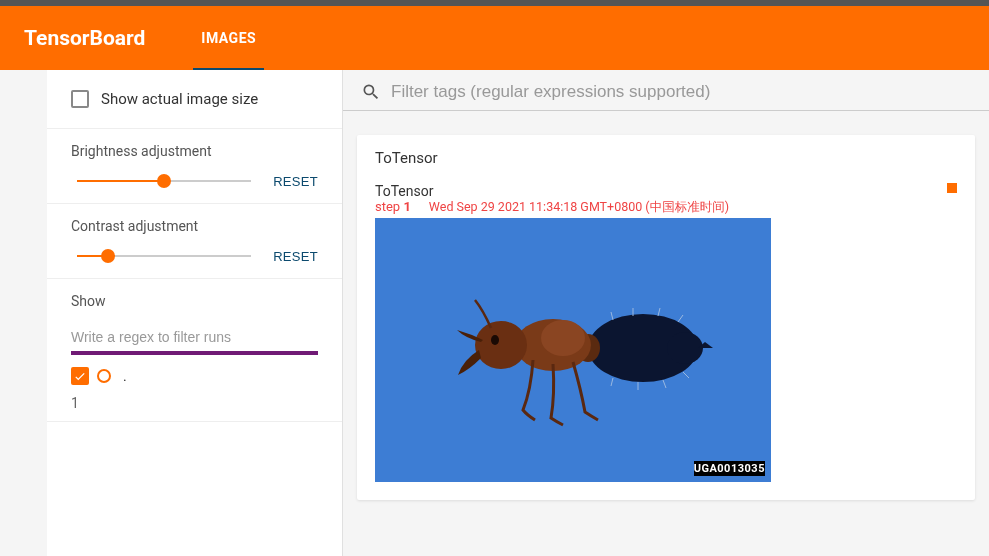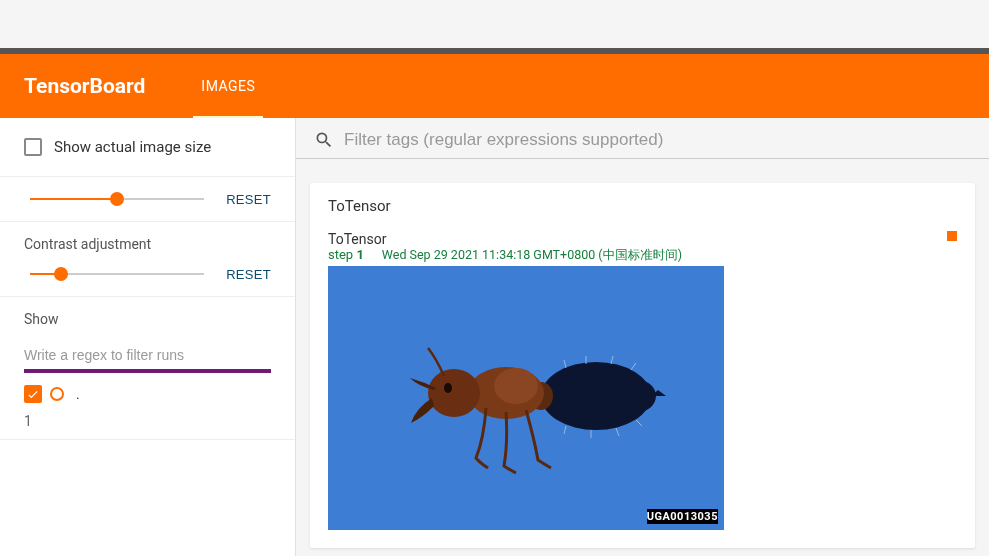--- a/index.html
+++ b/index.html
@@ -6,39 +6,39 @@
     body { font-family: Roboto, Arial, sans-serif; background: #f5f5f5; width: 989px; height: 556px; overflow: hidden; }
     
     .header {
       background: #ff6d00;
       height: 70px;
       display: flex;
       align-items: center;
       padding: 0 24px;
       color: white;
       border-top: 6px solid #555;
-      margin-top: 48px;
     }
     .logo { font-size: 21px; font-weight: bold; margin-right: 48px; }
     .tab {
       font-size: 14px;
-      font-weight: 400;
+      font-weight: 700;
       letter-spacing: 0.5px;
       padding: 24px 8px 22px;
-      border-bottom: 3px solid #fef9c3;
+      border-bottom: 3px solid #0c4a6e;
       cursor: pointer;
     }
     
     .layout { display: flex; height: calc(100% - 70px); }
     
     .sidebar {
       width: 296px;
       background: white;
       overflow-y: auto;
       border-right: 1px solid #e0e0e0;
+      margin-left: 47px;
     }
     
     .section { padding: 14px 24px; border-bottom: 1px solid #eee; }
     .section-tight { padding: 14px 24px 10px; border-bottom: 1px solid #eee; }
     
     .check-row { display: flex; align-items: center; gap: 12px; padding: 6px 0; }
     .checkbox-box {
       width: 18px; height: 18px; border: 2px solid #888; border-radius: 2px;
       cursor: pointer; display: inline-flex; align-items: center; justify-content: center;
     }
@@ -92,21 +92,21 @@
     
     .card {
       background: white; margin: 24px 14px; border-radius: 2px;
       box-shadow: 0 1px 3px rgba(0,0,0,0.1);
     }
     .card-title { font-size: 15px; color: #333; padding: 14px 18px 10px; }
     .card-body { padding: 6px 18px 18px; }
     
     .img-header { display: flex; align-items: flex-start; position: relative; margin-bottom: 2px; }
     .img-tag { font-size: 14px; color: #333; }
-    .img-meta { font-size: 13px; color: #15803d; display: flex; gap: 18px; align-items: baseline; }
+    .img-meta { font-size: 13px; color: #ef4444; display: flex; gap: 18px; align-items: baseline; }
     .step-lbl { }
     .step-val { font-weight: bold; }
     .ts { font-size: 12.5px; }
     .close-sq {
       width: 10px; height: 10px; background: #ff6d00;
       position: absolute; right: 0; top: 0; cursor: pointer;
     }
     
     .image-box {
       width: 396px; height: 264px; background: #3d7dd4; position: relative;
@@ -132,20 +132,21 @@
   <div class="sidebar">
 
     <div class="section">
       <div class="check-row">
         <span class="checkbox-box"></span>
         <span class="checkbox-label">Show actual image size</span>
       </div>
     </div>
 
     <div class="section">
+      <div class="adjust-label">Brightness adjustment</div>
       <div class="adjust-row">
         <div class="slider-wrap">
           <div class="slider-track"></div>
           <div class="slider-fill" style="width:50%"></div>
           <div class="slider-thumb" style="left:50%"></div>
         </div>
         <button class="reset-btn">RESET</button>
       </div>
     </div>
 

